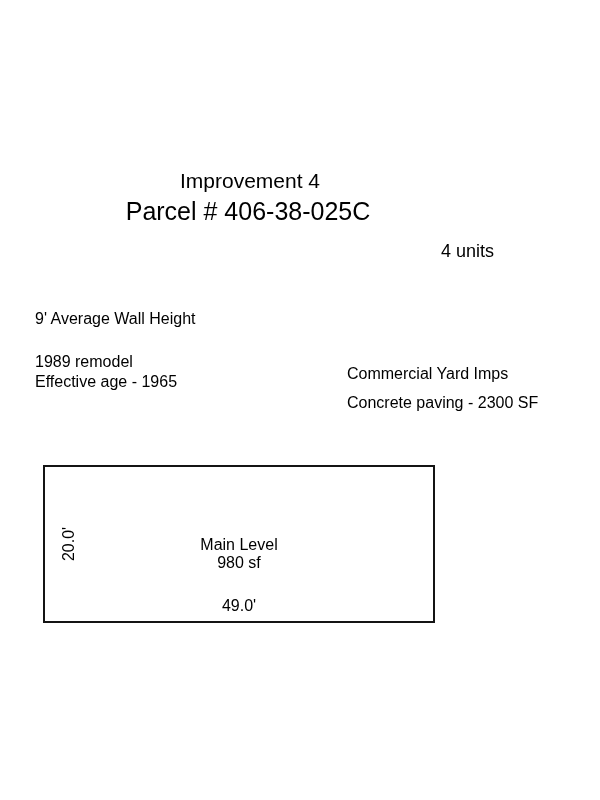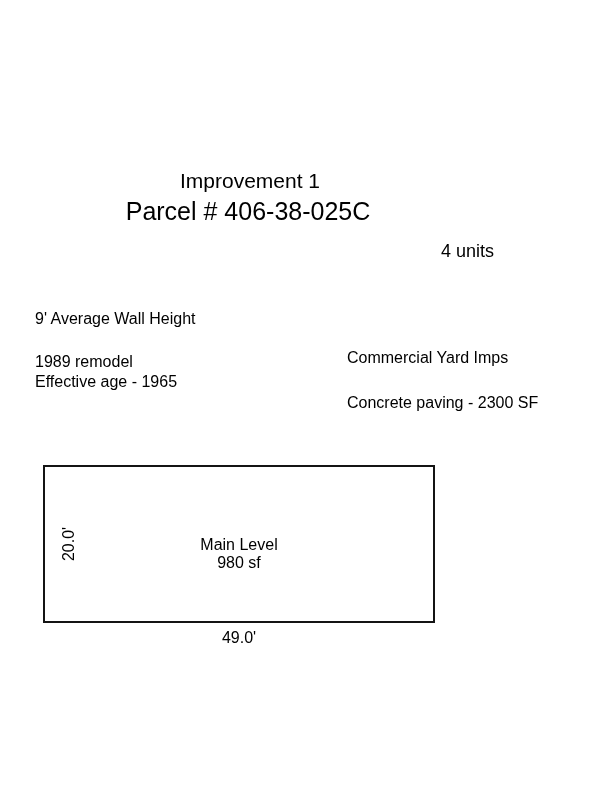--- a/index.html
+++ b/index.html
@@ -43,21 +43,21 @@
     top: 309px; left: 35px;
     font-size: 16px; line-height: 19px;
     white-space: nowrap;
   }
   .col-left {
     top: 352px; left: 35px;
     font-size: 16px; line-height: 20.3px;
     white-space: nowrap;
   }
   .yard-imps {
-    top: 348px; left: 347px;
+    top: 364px; left: 347px;
     font-size: 16px; line-height: 20.3px;
     white-space: nowrap;
   }
   .paving {
     top: 393px; left: 347px;
     font-size: 16px; line-height: 20.3px;
     white-space: nowrap;
   }
 
   
@@ -79,29 +79,28 @@
     text-align: center;
     font-size: 16px; line-height: 17.5px;
     white-space: nowrap;
   }
   .dim-bottom {
     left: 41px; top: 596px;
     width: 396px;
     text-align: center;
     font-size: 16px; line-height: 19px;
     white-space: nowrap;
-    margin-top: 32px;
   }
 </style>
 </head>
 <body>
 
 <div class="canvas">
 
-  <div class="abs hdr-title">Improvement 1</div>
+  <div class="abs hdr-title">Improvement 4</div>
 
   <div class="abs hdr-parcel">Parcel # 406-38-025C</div>
 
   <div class="abs hdr-units">4 units</div>
 
   <div class="abs wall-height">9' Average Wall Height</div>
 
   <div class="abs col-left">
     <div>1989 remodel</div>
     <div>Effective age - 1965</div>

